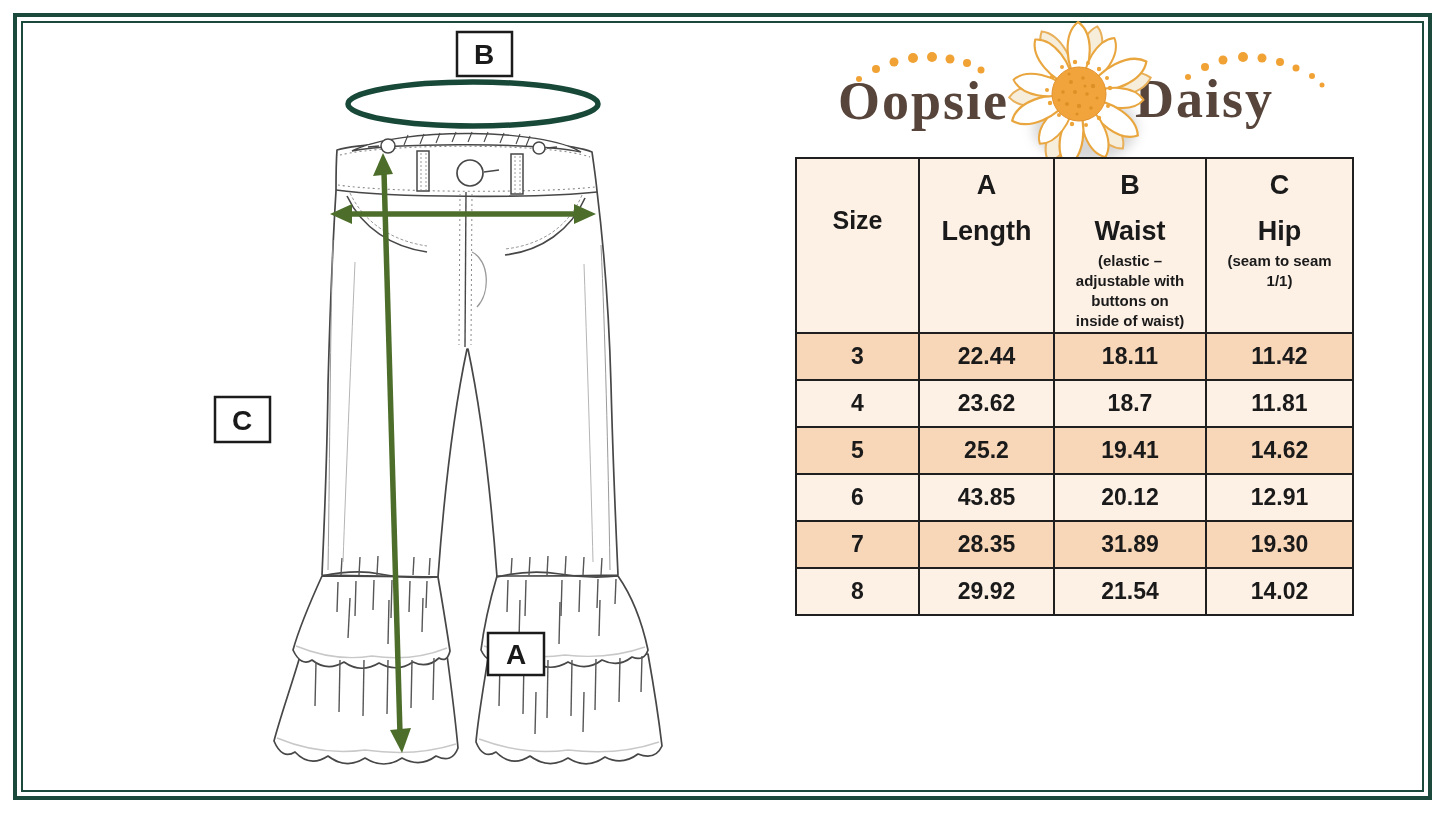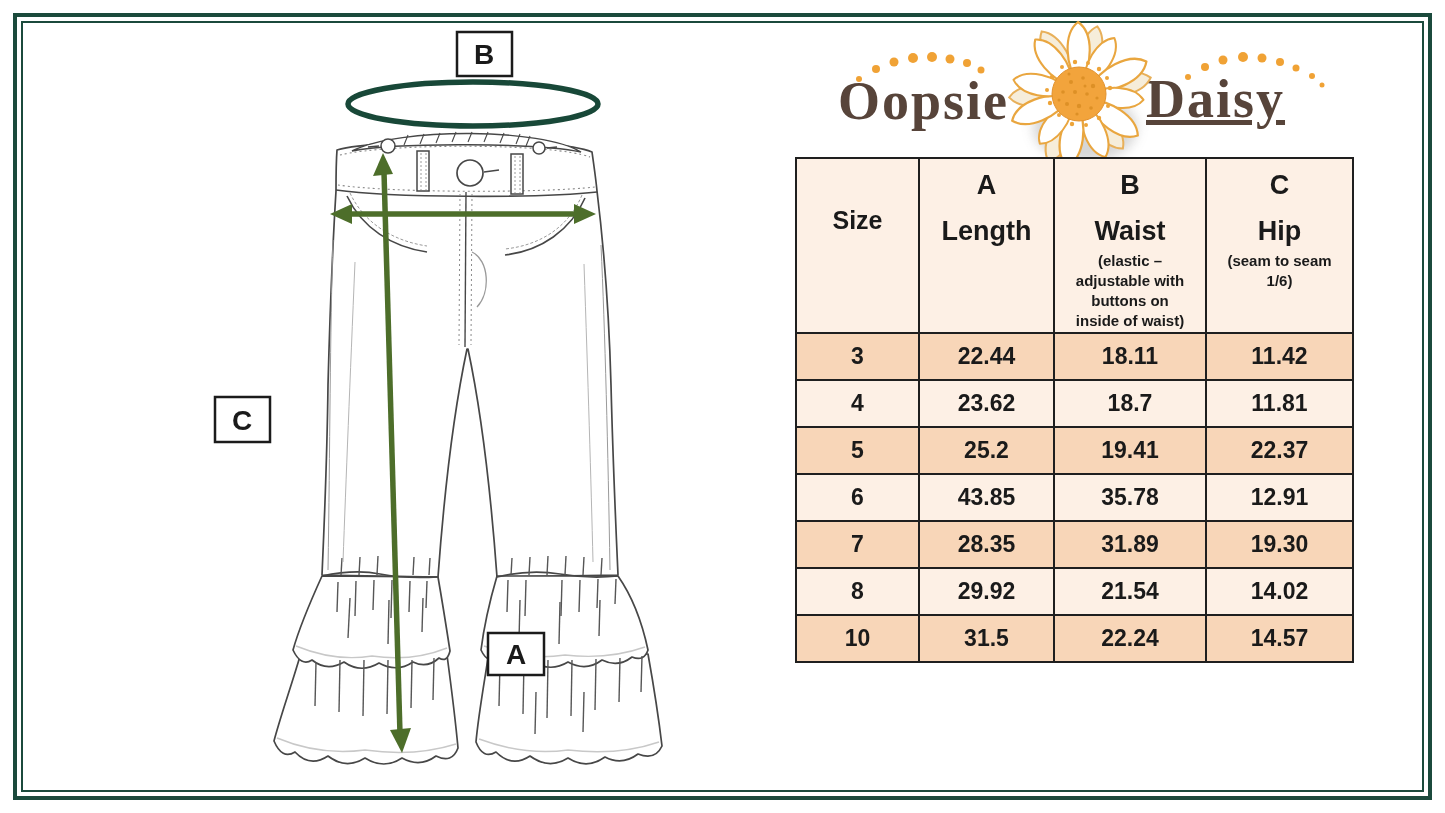--- a/index.html
+++ b/index.html
@@ -10,21 +10,21 @@
   .frame-inner{position:absolute;inset:21px;border:2px solid #1b4a3c;pointer-events:none;}
 
   
   .diagram-svg{position:absolute;left:0;top:0;}
 
   
   .logo{position:absolute;left:830px;top:30px;width:520px;height:150px;}
   .logo-word{position:absolute;font-family:"Liberation Serif",serif;font-weight:700;
              font-size:54px;letter-spacing:2px;color:#57443a;}
   .word1{left:8px;top:40px;}
-  .word2{left:316px;top:38px;text-decoration:underline;}
+  .word2{left:305px;top:38px;}
   .logo-dots{position:absolute;left:0;top:0;}
   .daisy{position:absolute;left:163px;top:-22px;}
 
   
   table.size-chart{position:absolute;left:795px;top:157px;border-collapse:collapse;
                    table-layout:fixed;background:#fdf0e5;}
   .size-chart th,.size-chart td{border:2px solid #1f1f1f;text-align:center;box-sizing:border-box;
                                 padding:0;}
   .size-chart th{background:#fdf0e5;height:165px;vertical-align:top;font-weight:700;}
   .size-chart td{height:47px;font-size:23px;font-weight:700;}
@@ -318,62 +318,56 @@
           <span class="col-label">Length</span>
         </th>
         <th>
           <span class="col-letter">B</span>
           <span class="col-label">Waist</span>
           <span class="col-note">(elastic – adjustable with buttons on inside of waist)</span>
         </th>
         <th>
           <span class="col-letter">C</span>
           <span class="col-label">Hip</span>
-          <span class="col-note">(seam to seam 1/6)</span>
+          <span class="col-note">(seam to seam 1/1)</span>
         </th>
       </tr>
     </thead>
     <tbody>
       <tr class="row-dark">
         <td>3</td>
         <td>22.44</td>
         <td>18.11</td>
         <td>11.42</td>
       </tr>
       <tr class="row-light">
         <td>4</td>
         <td>23.62</td>
         <td>18.7</td>
         <td>11.81</td>
       </tr>
       <tr class="row-dark">
         <td>5</td>
         <td>25.2</td>
         <td>19.41</td>
-        <td>22.37</td>
+        <td>14.62</td>
       </tr>
       <tr class="row-light">
         <td>6</td>
         <td>43.85</td>
-        <td>35.78</td>
+        <td>20.12</td>
         <td>12.91</td>
       </tr>
       <tr class="row-dark">
         <td>7</td>
         <td>28.35</td>
         <td>31.89</td>
         <td>19.30</td>
       </tr>
       <tr class="row-light">
         <td>8</td>
         <td>29.92</td>
         <td>21.54</td>
         <td>14.02</td>
       </tr>
-      <tr class="row-dark">
-        <td>10</td>
-        <td>31.5</td>
-        <td>22.24</td>
-        <td>14.57</td>
-      </tr>
     </tbody>
   </table>
 </div>
 
 </body></html>

